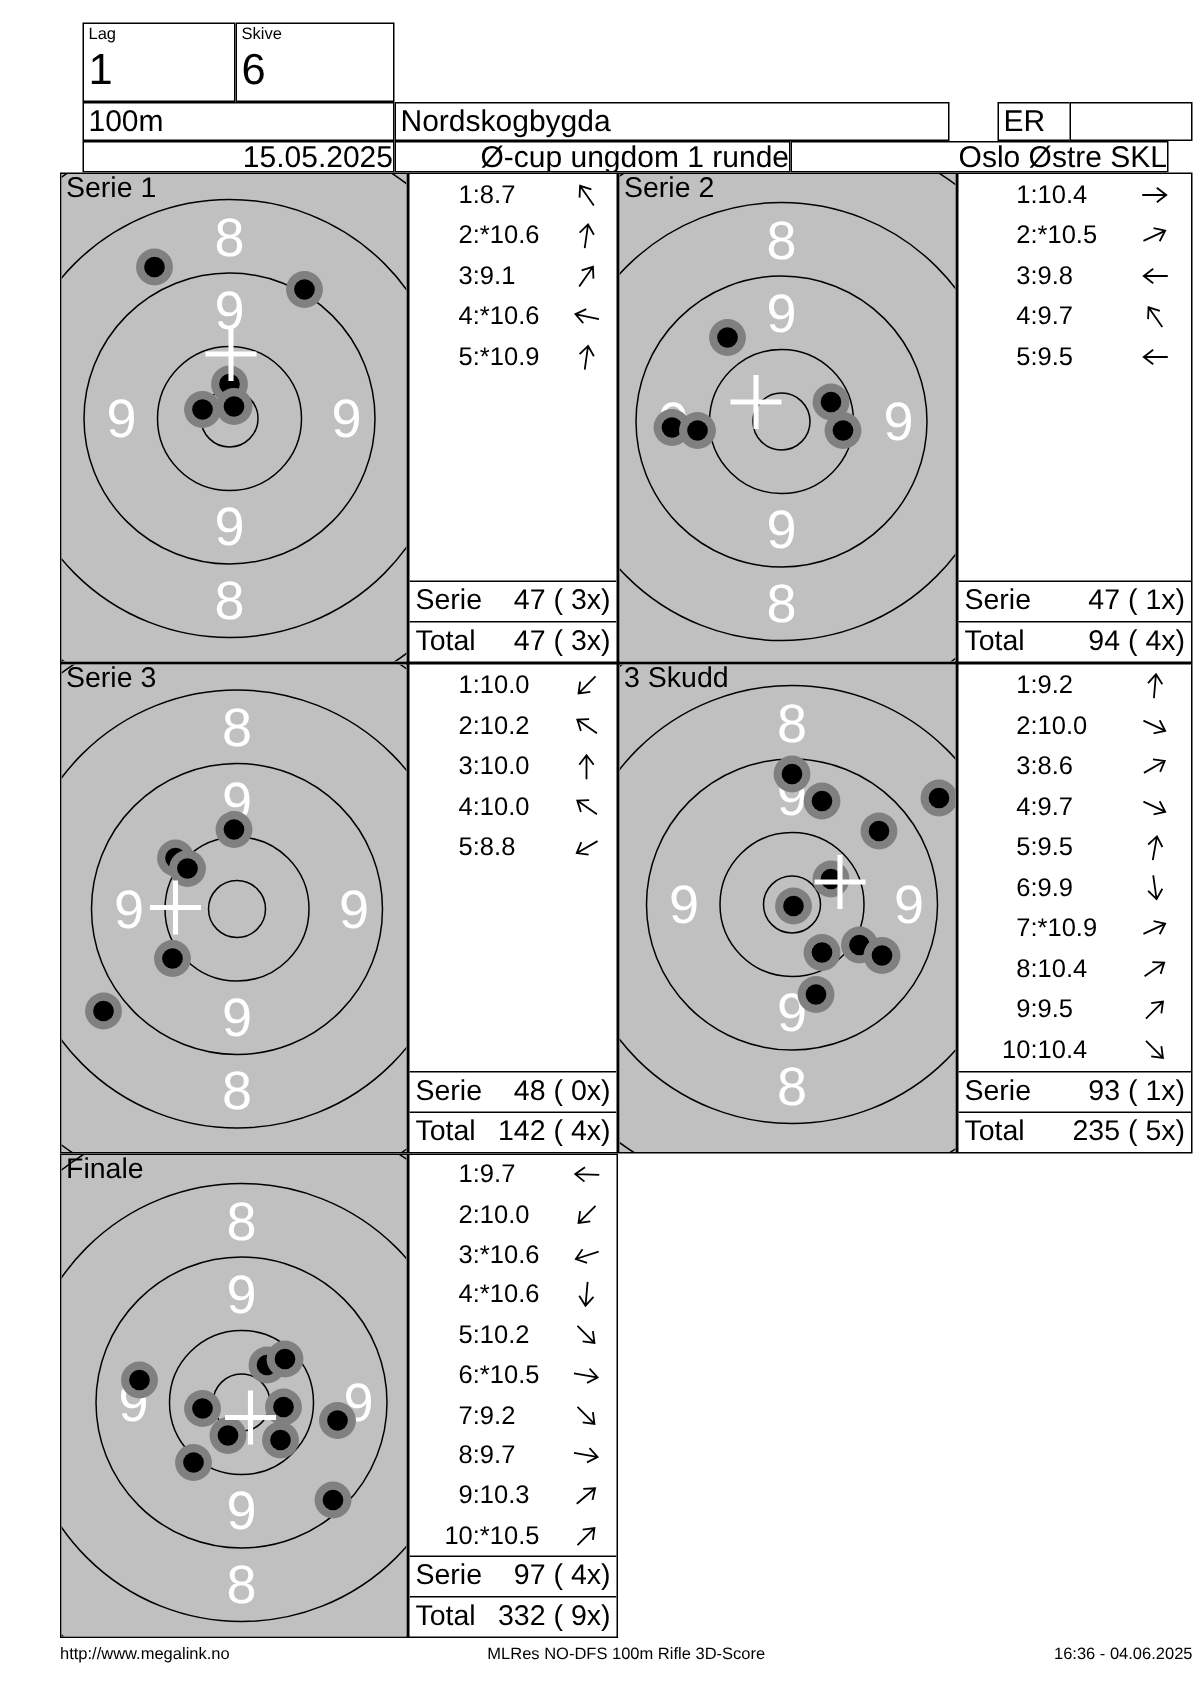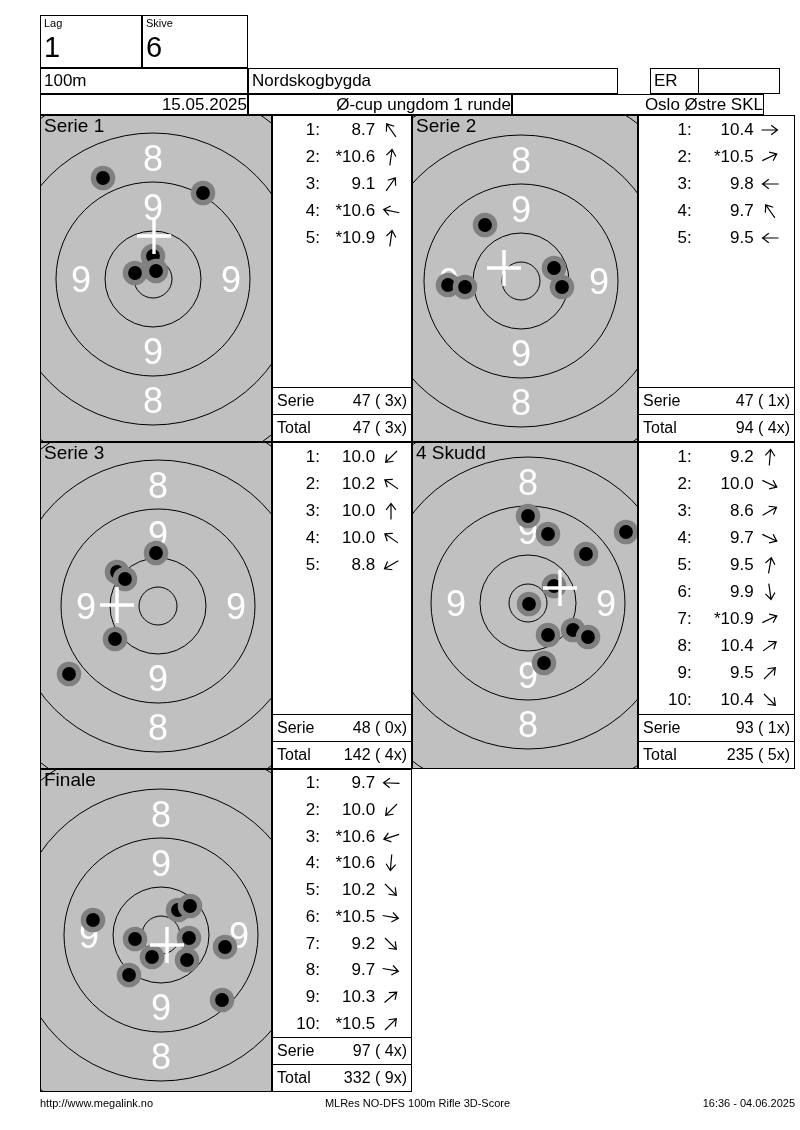--- a/index.html
+++ b/index.html
@@ -1,34 +1,34 @@
 <!DOCTYPE html>
 <html><head>
 <meta charset="utf-8">
 <style>
   html,body{margin:0;padding:0;background:#ffffff;}
   #page{position:relative;width:800px;height:1130px;background:#ffffff;
         font-family:"Liberation Sans",sans-serif;color:#000;overflow:hidden;}
-  .cell{position:absolute;border:1px solid #000;box-sizing:border-box;background:#fff;overflow:hidden;}
+  .cell{position:absolute;border:1px solid #000;box-sizing:border-box;background:#fff;overflow:hidden;margin-left:15px;}
   .cell-label{font-size:11px;line-height:12px;padding:1px 0 0 3px;}
   .cell-big{font-size:29px;line-height:30px;padding:3px 0 0 3px;}
-  .cell-mid{font-size:17px;line-height:24px;padding:0 0 0 3px;white-space:nowrap;}
+  .cell-mid{font-size:20px;line-height:24px;padding:0 0 0 3px;white-space:nowrap;}
   .cell-mid.r3{line-height:20px;text-align:right;}
   .name-cell{display:flex;align-items:flex-end;}
   .name-text{font-size:29px;line-height:34px;padding:0 0 4px 5px;white-space:nowrap;}
   .target-cell{position:absolute;border:1px solid #000;box-sizing:border-box;background:#fff;overflow:hidden;}
   .target-cell svg{position:absolute;left:0;top:0;display:block;}
   .panel-title{position:absolute;left:3px;top:1px;font-size:19px;line-height:18px;}
   .score-cell{position:absolute;border:1px solid #000;box-sizing:border-box;background:#fff;overflow:hidden;}
   .shot-row{position:absolute;left:0;width:100%;display:flex;align-items:center;font-size:17px;}
   .shot-n{display:inline-block;width:34%;text-align:right;}
-  .shot-v{display:inline-block;width:40%;text-align:right;white-space:pre;}
+  .shot-v{display:inline-block;width:40%;white-space:pre;}
   .arrow-box{display:inline-block;width:22px;height:22px;margin-left:5px;}
   .sum-row{position:absolute;left:0;width:100%;height:27px;border-top:1px solid #000;box-sizing:border-box;
-           display:flex;justify-content:space-between;align-items:center;padding:0 4px;font-size:16px;}
+           display:flex;justify-content:space-between;align-items:center;padding:0 4px;font-size:19px;}
   #footer{position:absolute;left:40px;top:1097px;width:755px;height:18px;font-size:11px;}
   #footer .f-left{position:absolute;left:0;top:0;}
   #footer .f-center{position:absolute;left:0;width:100%;text-align:center;top:0;}
   #footer .f-right{position:absolute;right:0;top:0;}
 </style>
 </head>
 <body>
 
 <div id="page">
 
@@ -373,21 +373,21 @@
           </g>
           <g>
             <circle cx="131" cy="220" r="12.3" fill="#808080"></circle>
             <circle cx="131" cy="220" r="6.9" fill="#000000"></circle>
           </g>
           <g stroke="#ffffff" stroke-width="3.4">
             <line x1="130" y1="145" x2="164" y2="145"></line>
             <line x1="147" y1="127" x2="147" y2="163"></line>
           </g>
         </svg>
-        <div class="panel-title">4 Skudd</div>
+        <div class="panel-title">3 Skudd</div>
       </div>
       <div class="score-cell" style="left: 638px; top: 442px; width: 157px; height: 327px;">
         <div class="shot-row" style="top:0.0px;height:27.1px">
           <span class="shot-n">1:</span>
           <span class="shot-v">9.2</span>
           <span class="arrow-box"><svg width="22" height="22" viewBox="0 0 22 22" style="transform:rotate(5deg)">
               <path d="M11 19.5 L11 4 M6.2 9.8 L11 3.5 L15.8 9.8" fill="none" stroke="#000" stroke-width="1.2"></path>
             </svg></span>
         </div>
         <div class="shot-row" style="top:27.1px;height:27.1px">

